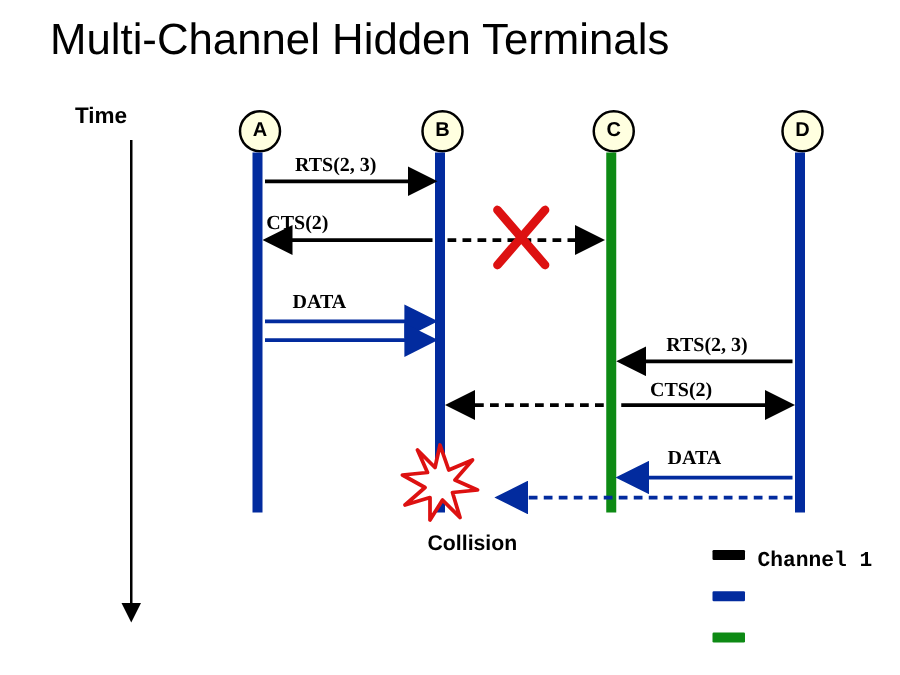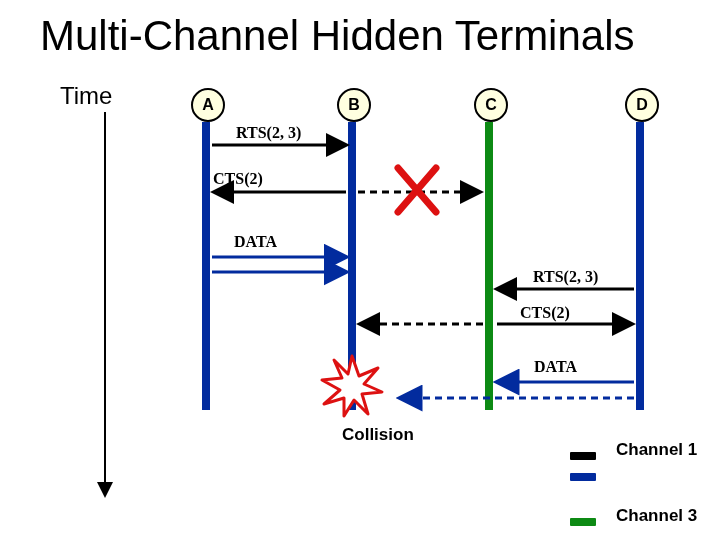--- a/index.html
+++ b/index.html
@@ -9,29 +9,29 @@
     height: 540px;
     background: #fff;
     font-family: Arial, Helvetica, sans-serif;
     color: #000;
     overflow: hidden;
   }
   .title {
     position: absolute;
     left: 40px;
     top: 12px;
-    font-size: 42px;
+    font-size: 35px;
     font-weight: 400;
   }
   .time-label {
     position: absolute;
     left: 60px;
     top: 82px;
-    font-size: 24px;
-    font-weight: 400;
+    font-size: 18px;
+    font-weight: 700;
   }
   .node {
     position: absolute;
     width: 30px;
     height: 30px;
     border: 2px solid #000;
     border-radius: 50%;
     text-align: center;
     line-height: 30px;
     font-weight: 700;
@@ -53,22 +53,23 @@
   }
   .collision-label {
     position: absolute;
     font-size: 17px;
     font-weight: 700;
     margin-left: 22px;
   }
   .legend-row {
     position: absolute;
     display: flex;
-    align-items: flex-end;
-    gap: 20px;
+    align-items: flex-start;
+    gap: 10px;
+    font-family: Liberation Mono, monospace;
   }
   .legend-swatch {
     width: 26px;
     height: 8px;
     border-radius: 1px;
   }
   .legend-text {
     font-size: 17px;
     font-weight: 700;
   }
@@ -107,21 +108,20 @@
 
 <div class="legend-row" style="left:570px; top:440px;">
   <div class="legend-swatch" style="background:#000;"></div>
   <div class="legend-text">Channel 1</div>
 </div>
 <div class="legend-row" style="left:570px; top:473px;">
   <div class="legend-swatch" style="background:#022b9e;"></div>
 </div>
 <div class="legend-row" style="left:570px; top:506px;">
   <div class="legend-swatch" style="background:#0d8a14;"></div>
-  <div class="legend-text">Channel 3</div>
 </div>
 
 <svg class="overlay" width="720" height="540">
   <defs>
     <marker id="arrBlack" viewBox="0 0 12 12" refX="10" refY="6" markerWidth="8" markerHeight="8" orient="auto-start-reverse">
       <path d="M0,0 L12,6 L0,12 Z" fill="#000"></path>
     </marker>
     <marker id="arrBlue" viewBox="0 0 12 12" refX="10" refY="6" markerWidth="9" markerHeight="9" orient="auto-start-reverse">
       <path d="M0,0 L12,6 L0,12 Z" fill="#022b9e"></path>
     </marker>

